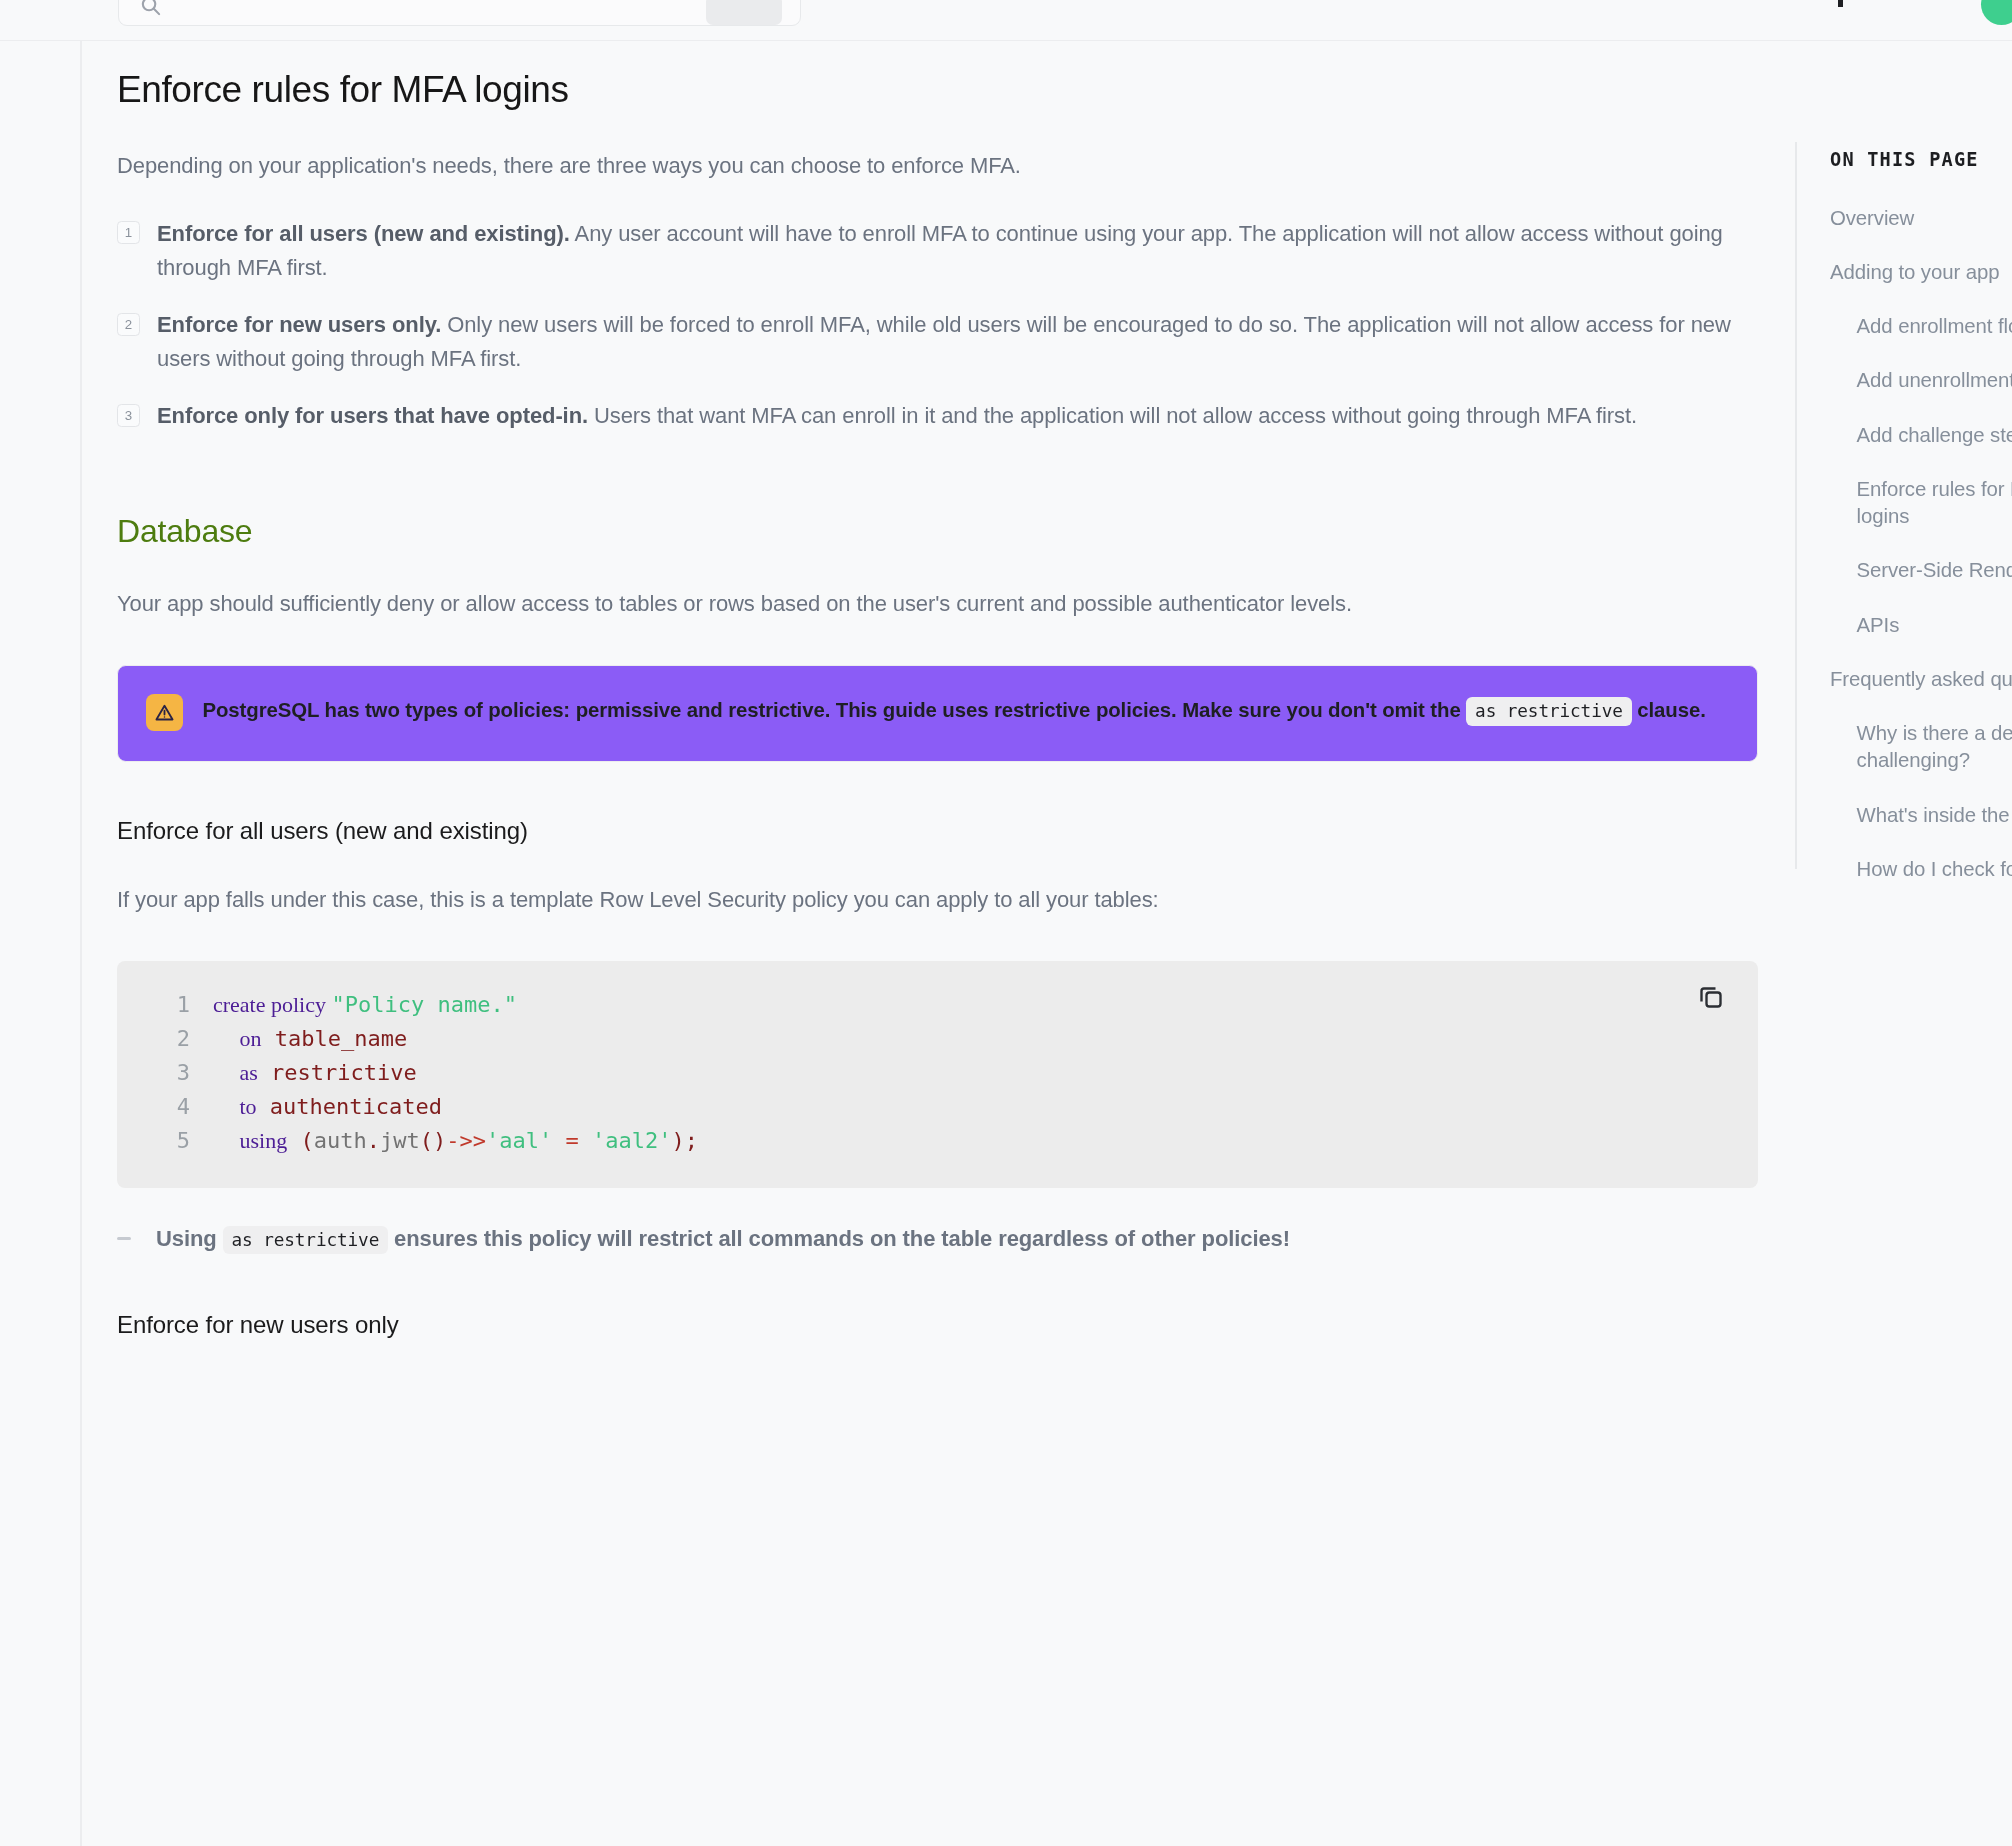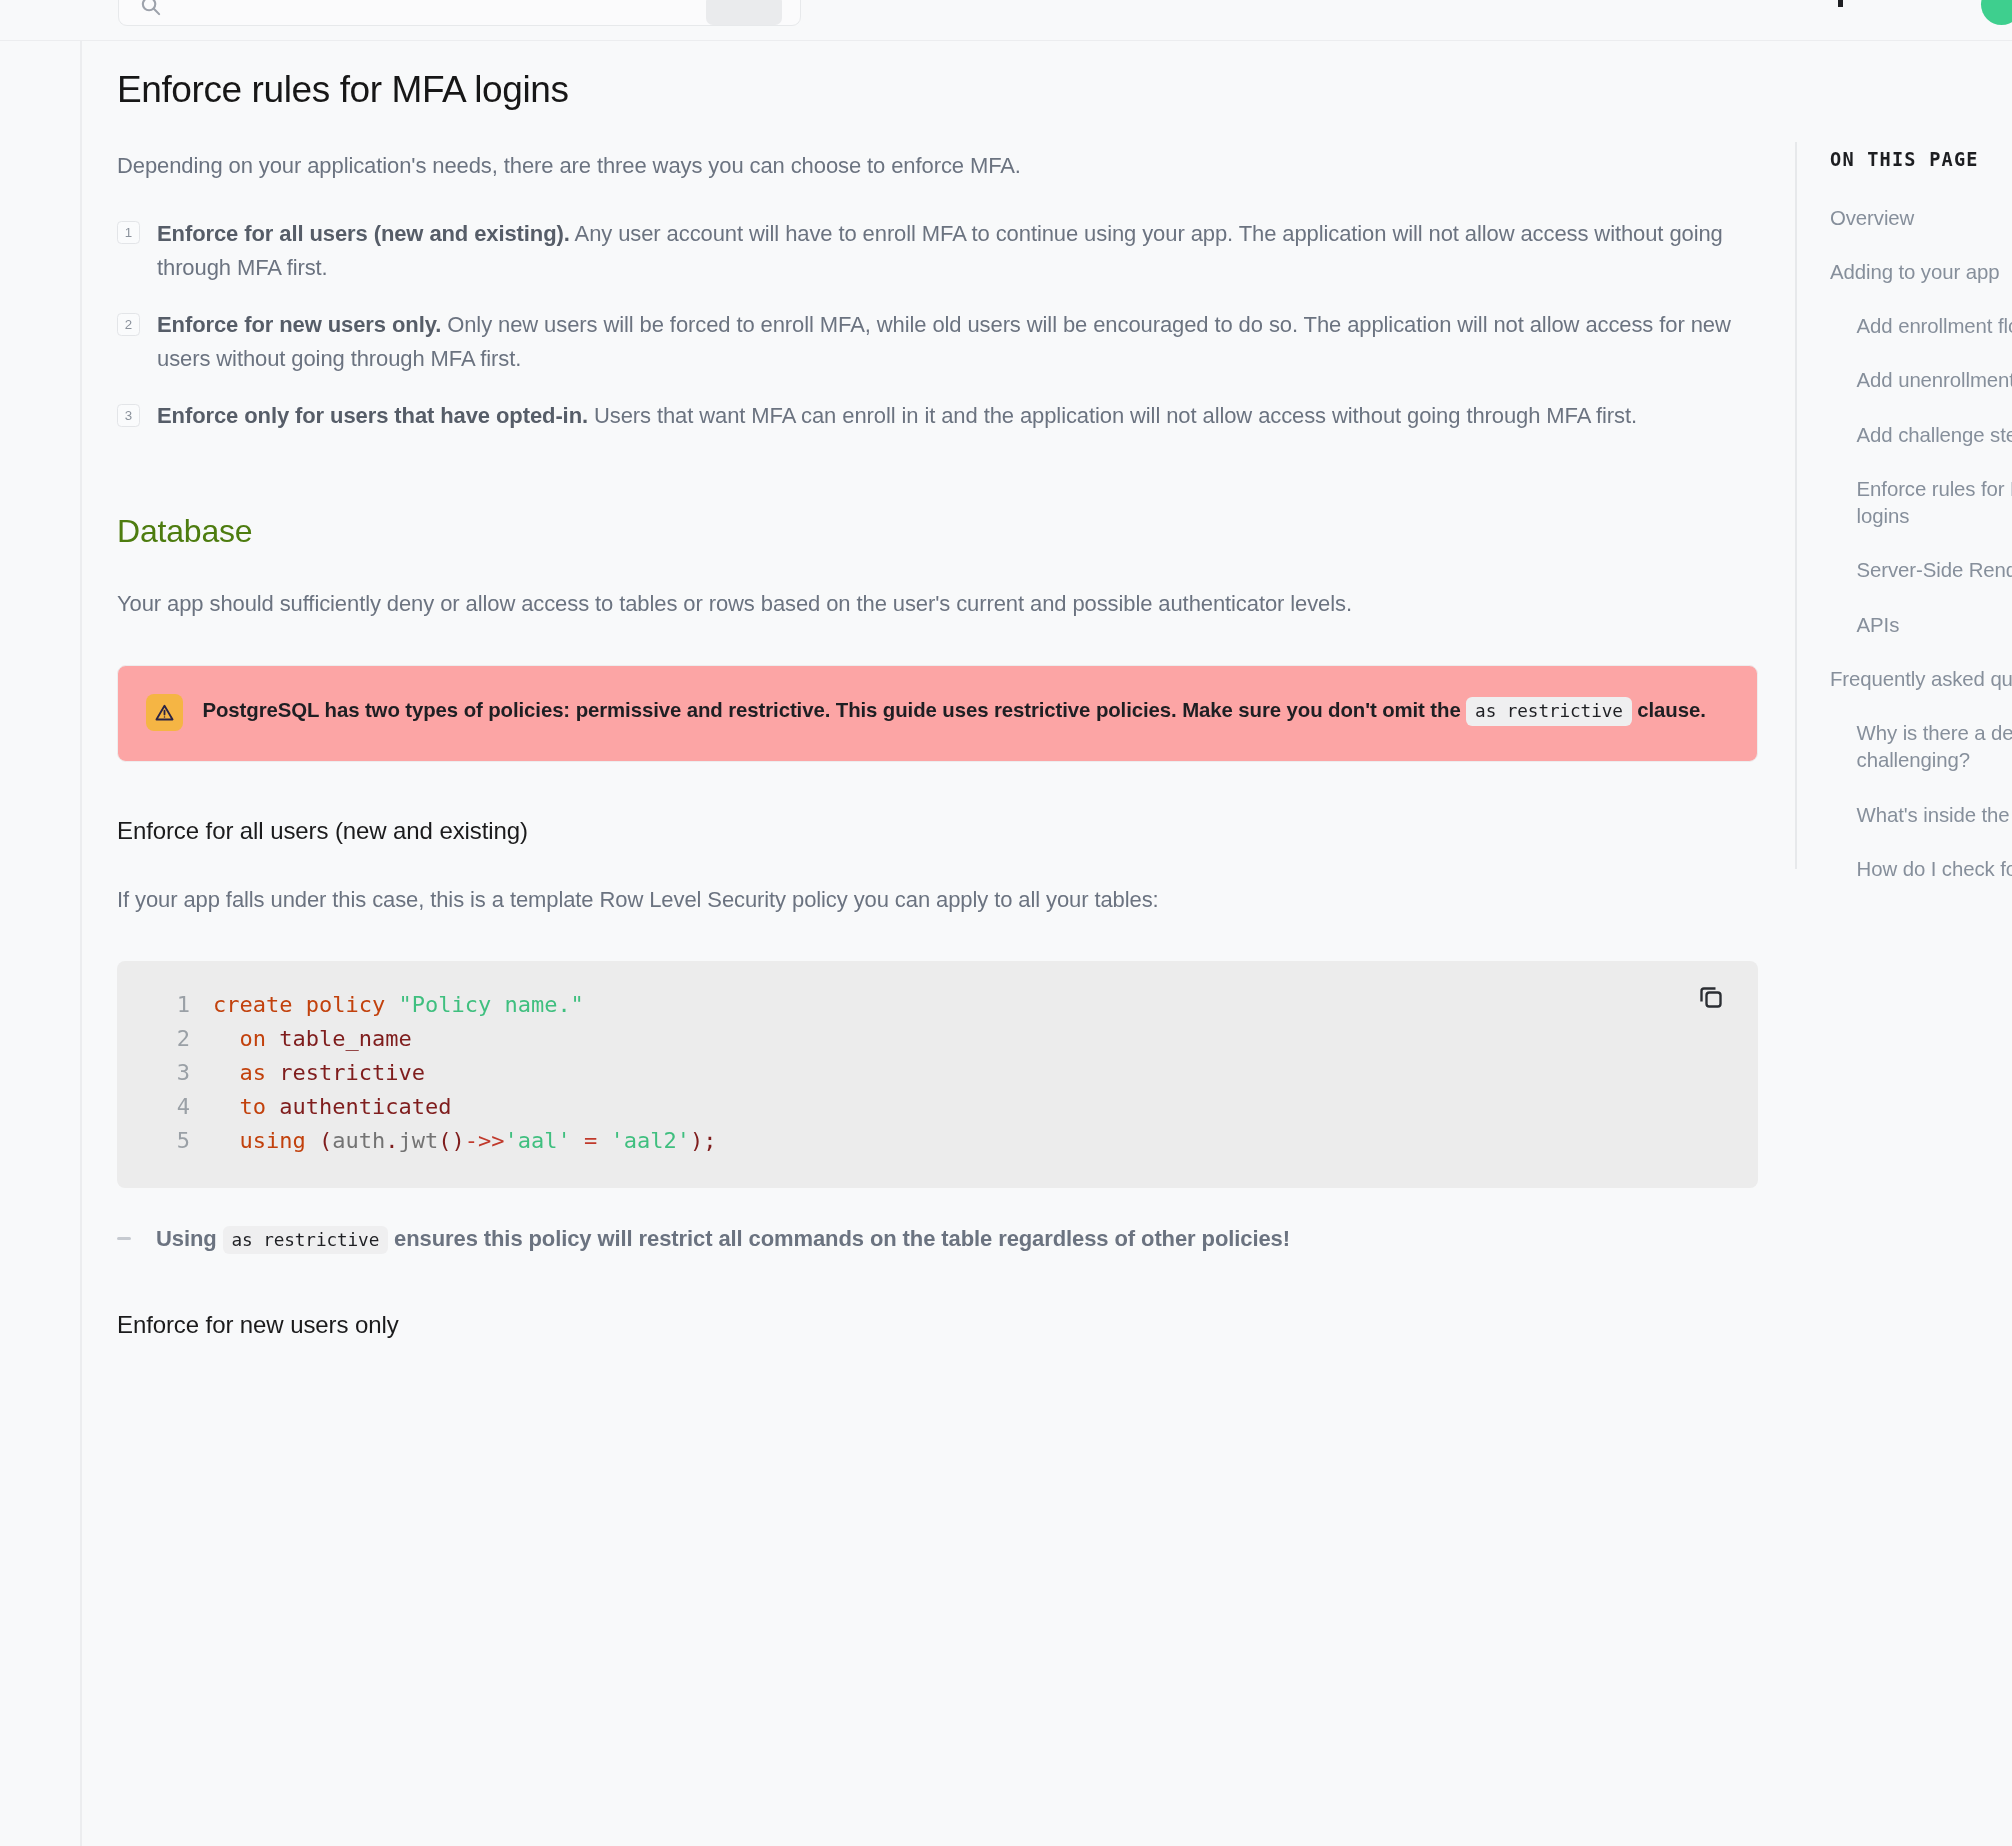--- a/index.html
+++ b/index.html
@@ -151,21 +151,21 @@
     line-height: 21px;
     text-align: center;
     color: #8b929c;
     font-family: "Liberation Sans", sans-serif;
   }
   .lead { font-weight: bold; color: #565d68; }
 
   
   .alert {
     margin-top: 44px;
-    background: #fca5a5;
+    background: #8b5cf6;
     border: 1.8px solid #ededee;
     border-radius: 8.9px;
     padding: 26.6px 30px 30px 28px;
     display: flex;
     align-items: flex-start;
     gap: 19.5px;
   }
   .alert-icon {
     flex: 0 0 auto;
     width: 37px;
@@ -222,21 +222,21 @@
     white-space: pre;
   }
   .ln {
     width: 43px;
     flex: 0 0 43px;
     text-align: right;
     color: #9aa0a6;
     margin-right: 23px;
     user-select: none;
   }
-  .tk-kw   { color: #c2410c; }
+  .tk-kw   { color: #4c1d95; font-family: Liberation Serif, serif; }
   .tk-str  { color: #3fbf7f; }
   .tk-fn   { color: #737373; }
   .tk-op   { color: #c0392b; }
   .tk-txt  { color: #7f1d1d; }
 
   
   ul.dashlist {
     list-style: none;
     margin: 34px 0 0 0;
     padding: 0;

